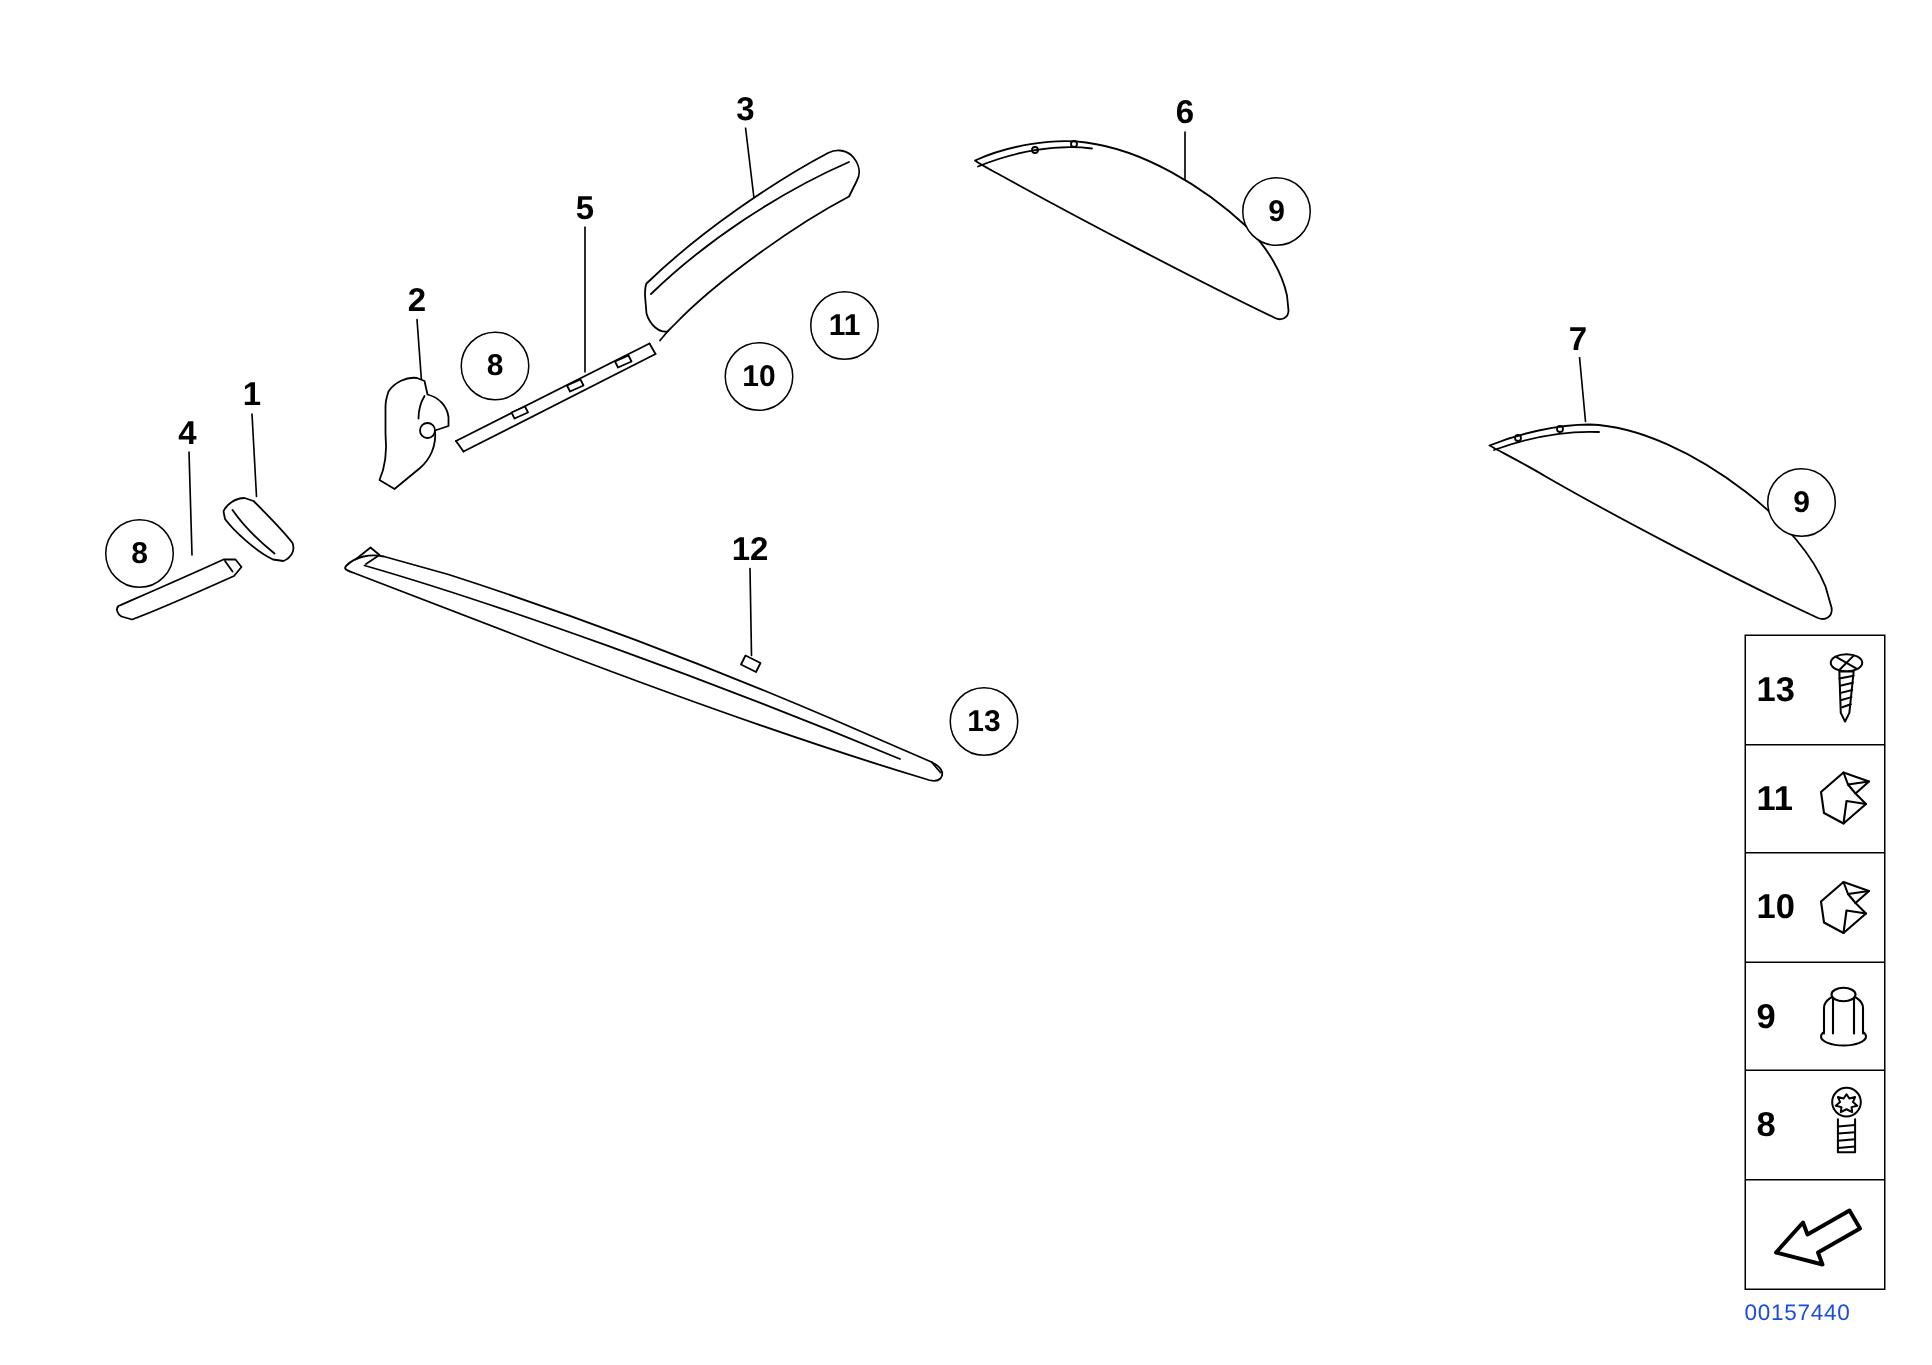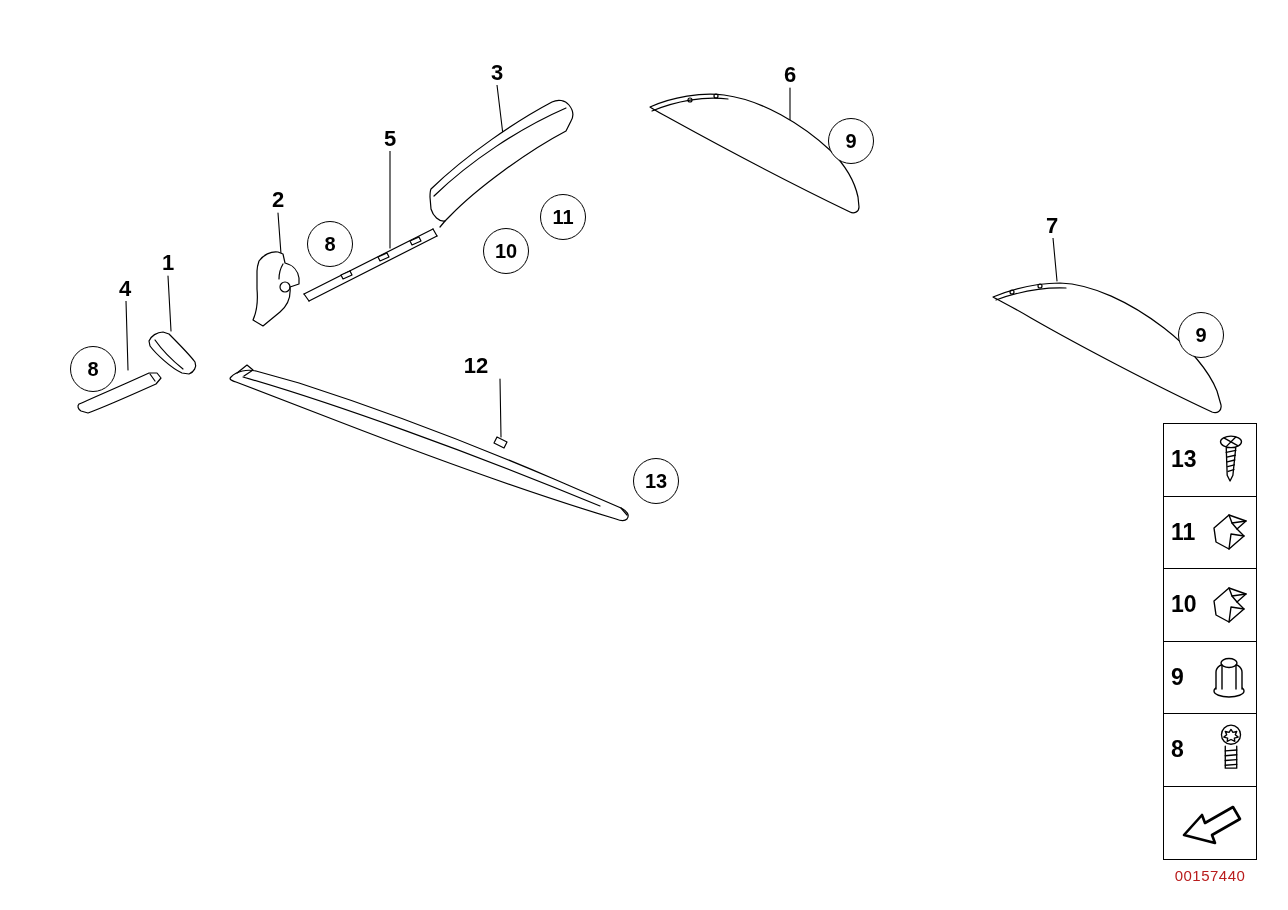--- a/index.html
+++ b/index.html
@@ -46,23 +46,23 @@
     border-bottom:1.7px solid #000;
   }
   .legend-row:last-child { border-bottom:none; }
   .legend-num { font-size:23px; font-weight:bold; min-width:14px; }
   .legend-icon { flex:0 0 auto; }
   .legend-row.arrow-row { justify-content:center; }
   .doc-number {
     position:absolute;
     left:1163px; top:867px;
     width:94px;
-    text-align:center;
+    text-align:left;
     font-size:15px;
-    color:#b91c1c;
+    color:#1d4ed8;
     letter-spacing:0.5px;
   }
 </style>
 </head>
 <body>
 
 <div class="stage">
 
   <svg class="lineart" width="1288" height="910" viewBox="0 0 1288 910" fill="none" stroke="#000" stroke-width="1.2" stroke-linejoin="round" stroke-linecap="round">
 
@@ -132,21 +132,21 @@
     </g>
   </svg>
 
   <span class="plain-label" style="left:168px; top:263px;">1</span>
   <span class="plain-label" style="left:278px; top:200px;">2</span>
   <span class="plain-label" style="left:497px; top:73px;">3</span>
   <span class="plain-label" style="left:125px; top:289px;">4</span>
   <span class="plain-label" style="left:390px; top:139px;">5</span>
   <span class="plain-label" style="left:790px; top:75px;">6</span>
   <span class="plain-label" style="left:1052px; top:226px;">7</span>
-  <span class="plain-label" style="left:476px; top:366px;">12</span>
+  <span class="plain-label" style="left:500px; top:366px;">12</span>
 
   <div class="circle-callout" style="left:93px;  top:369px;">8</div>
   <div class="circle-callout" style="left:330px; top:244px;">8</div>
   <div class="circle-callout" style="left:506px; top:251px;">10</div>
   <div class="circle-callout" style="left:563px; top:217px;">11</div>
   <div class="circle-callout" style="left:851px; top:141px;">9</div>
   <div class="circle-callout" style="left:1201px; top:335px;">9</div>
   <div class="circle-callout" style="left:656px; top:481px;">13</div>
 
   <div class="legend">

